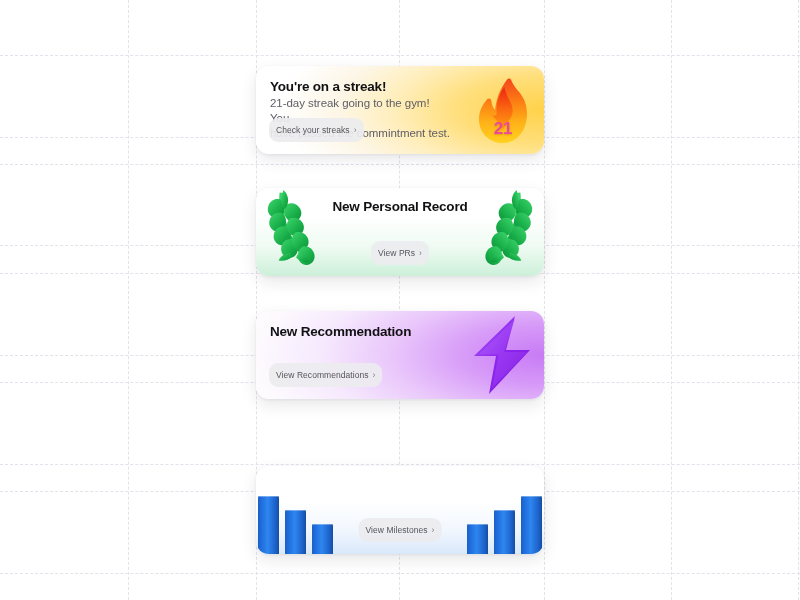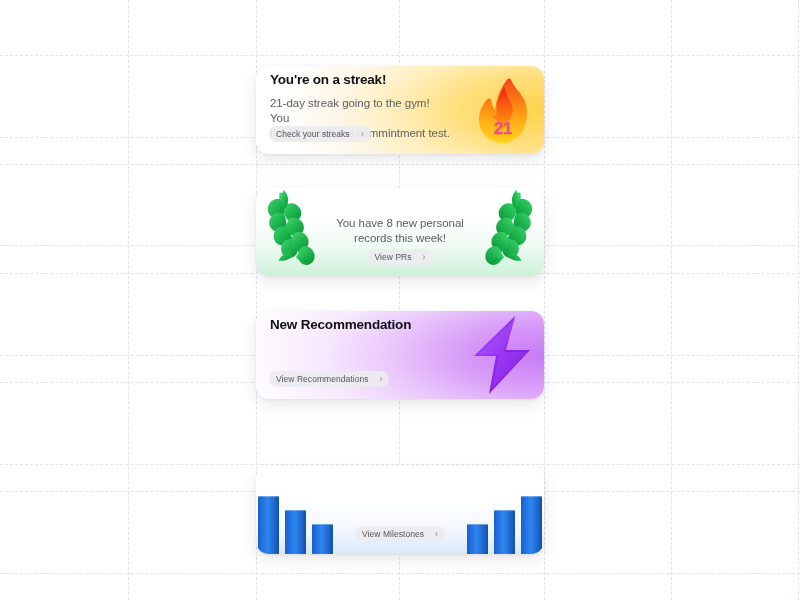--- a/index.html
+++ b/index.html
@@ -54,32 +54,32 @@
   }
   .card-sub{
     position:absolute;
     font-size:11.5px;
     color:#5e5e66;
     line-height:15px;
     letter-spacing:-.05px;
   }
   .pill{
     position:absolute;
-    display:inline-flex;align-items:center;gap:11px;
-    height:16px;padding:0 7px;
+    display:inline-flex;align-items:center;gap:4px;
+    height:24px;padding:0 7px;
     border-radius:9px;
     background:rgba(235,235,239,.92);
     font-size:8.5px;color:#55555d;
     white-space:nowrap;
     letter-spacing:.05px;
   }
   .pill .chev{font-size:8.5px;color:#7a7a84;line-height:1;}
 
   
-  .align-left .card-title{left:14px;top:6px;}
+  .align-left .card-title{left:14px;top:13px;}
   .align-left .card-sub{left:14px;top:30px;width:180px;}
   .align-left .pill{left:13px;bottom:12px;}
 
   
   .align-center .card-title{left:0;right:0;top:11px;text-align:center;}
   .align-center .card-sub{left:0;right:0;top:28px;text-align:center;}
   .align-center .pill{left:50%;transform:translateX(-50%);bottom:11px;}
 
   
   #card-streak{top:66px;}
@@ -248,24 +248,21 @@
             <path d="M27.8 28.5c5.4-2 10.3-.1 12.9 4.5 2.6 4.6.8 9.9-3.6 12.2-4.2 2.2-9 .2-11.2-4.4-1.9-4.1-1.1-9.4 1.9-12.3Z"></path>
             <path d="M33.5 42.5c5.5-1.5 10.2 1 12.3 5.8 2.1 4.8-.2 9.9-4.8 11.7-4.4 1.7-9-.8-10.7-5.6-1.5-4.3-.1-9.4 3.2-11.9Z"></path>
             <path d="M41 56.5c5.4-.8 9.7 2.3 11.2 7.3 1.5 5-1.3 9.8-6 10.9-4.6 1.1-8.9-2-10-7-1-4.4 1-9.3 4.8-11.2Z"></path>
             <path d="M21.5 0c3 2.8 4.6 6.3 4.6 10.3 0 3.6-1.3 6.8-3.6 9.2-2-2.8-3-6.1-2.9-9.8.1-3.4 .8-6.7 1.9-9.7Z"></path>
             <path d="M30 66.5c-3.6 3.7-8.3 5-13.4 4 2.4-4.7 6.5-7.4 11.6-7.6Z"></path>
             <path d="M34 67.5c3.3 3.7 7.8 5.3 12.9 4.7-2.1-4.8-6-7.7-11-8.2Z"></path>
           </g>
         </svg>
       </div>
 
-      <div class="card-sub">
-        <span>You have 8 new personal</span><br>
-        <span>records this week!</span>
-      </div>
+      <div class="card-title">New Personal Record</div>
       <div class="pill">
         <span>View PRs</span>
         <span class="chev">›</span>
       </div>
     </div>
   </div>
 
   <div class="card align-left" id="card-rec">
     <div class="card-bg"></div>
     <div class="card-content">

